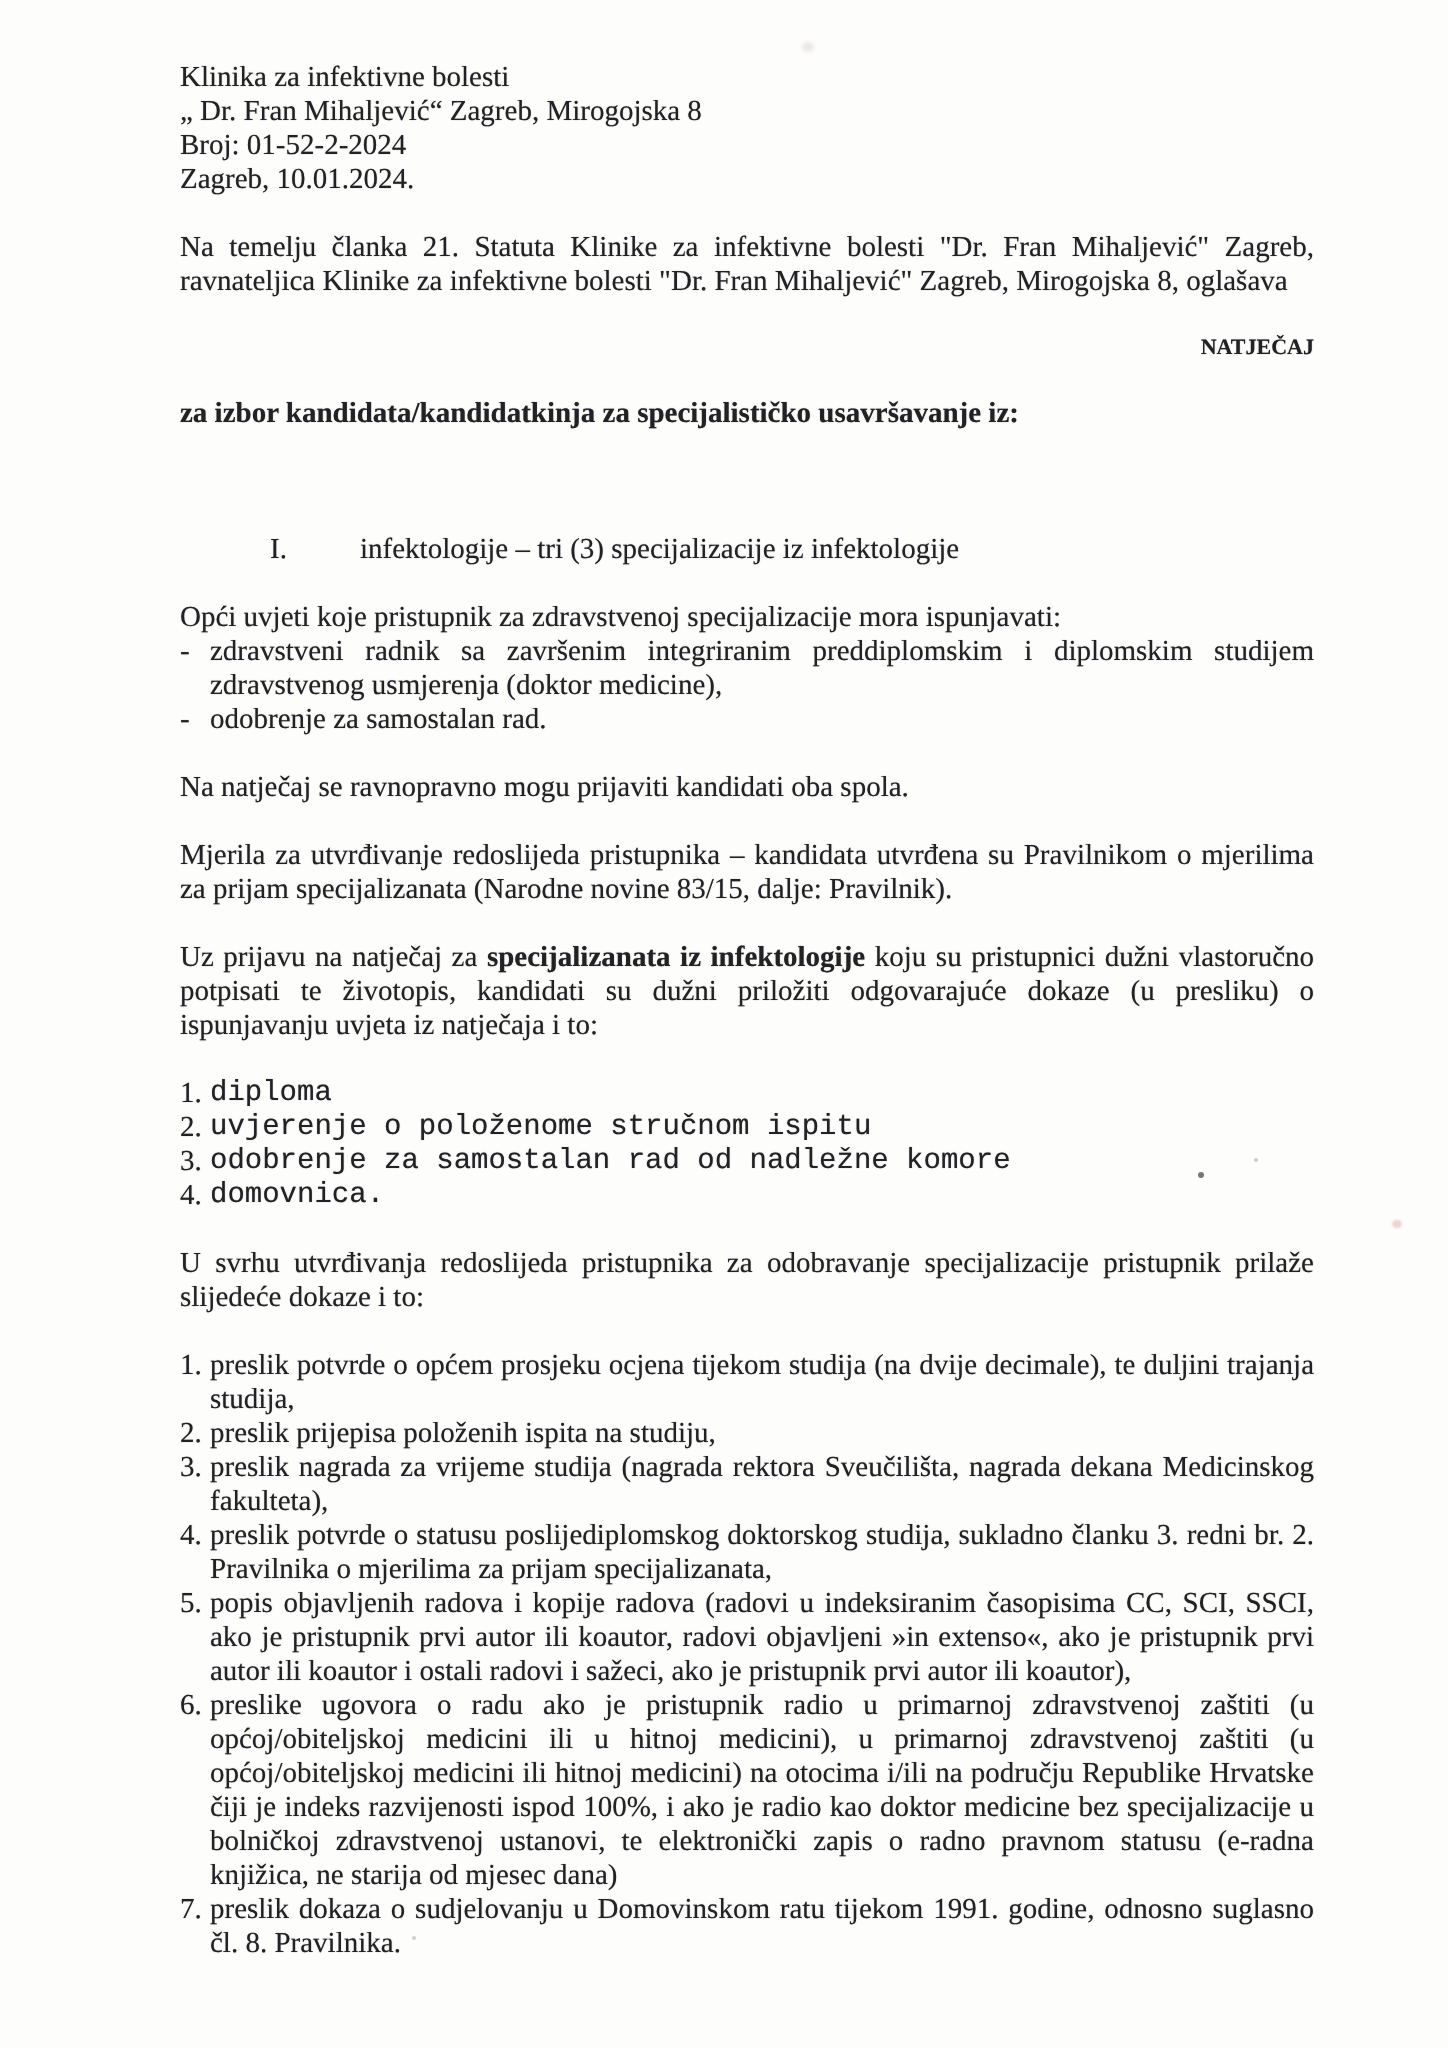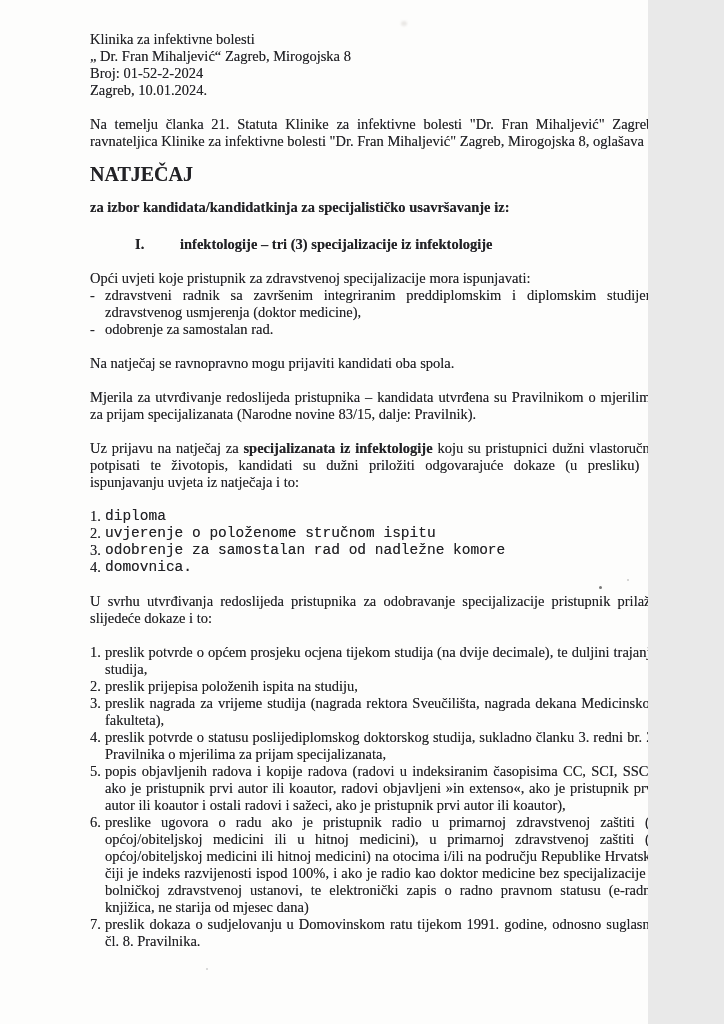--- a/index.html
+++ b/index.html
@@ -3,53 +3,52 @@
 <meta charset="utf-8">
 <style>
   html, body { margin: 0; padding: 0; }
   body {
     width: 724px; height: 1024px;
     background: #e9e9e9;
     font-family: "Liberation Serif", serif;
   }
   .page {
     position: relative;
-    width: 636px; height: 1024px;
+    width: 724px; height: 1024px;
     background: #fdfdfc;
     overflow: hidden;
     color: #222226;
     font-size: 14.5px;
     line-height: 17px;
     
     text-shadow: 0 0 0.55px rgba(45,45,50,0.55);
-    padding-left: 12px;
   }
   .content {
     position: absolute;
     left: 90px; top: 31px;
     width: 567px;
   }
   .block { margin: 17px 0 0 0; }
   .first { margin-top: 0; }
   p { margin: 0; }
   .justify { text-align: justify; font-family: Liberation Serif, serif; }
   .letterhead div { white-space: nowrap; }
   .title {
     margin-top: 16px;
-    text-align: left;
+    text-align: right;
     font-weight: bold;
-    font-size: 20px;
+    font-size: 11px;
   }
   .subtitle {
     margin-top: 16px;
     font-weight: bold;
   }
   .section-heading {
-    margin-top: 20px;
-    font-weight: bold;
+    margin-top: 51px;
+    font-weight: normal;
   }
   .section-heading .numeral {
     display: inline-block;
     margin-left: 45px;
     width: 45px;
   }
   .bold { font-weight: bold; }
   .doc-list { }
   .li { display: flex; }
   .li .marker { flex: 0 0 15px; }

